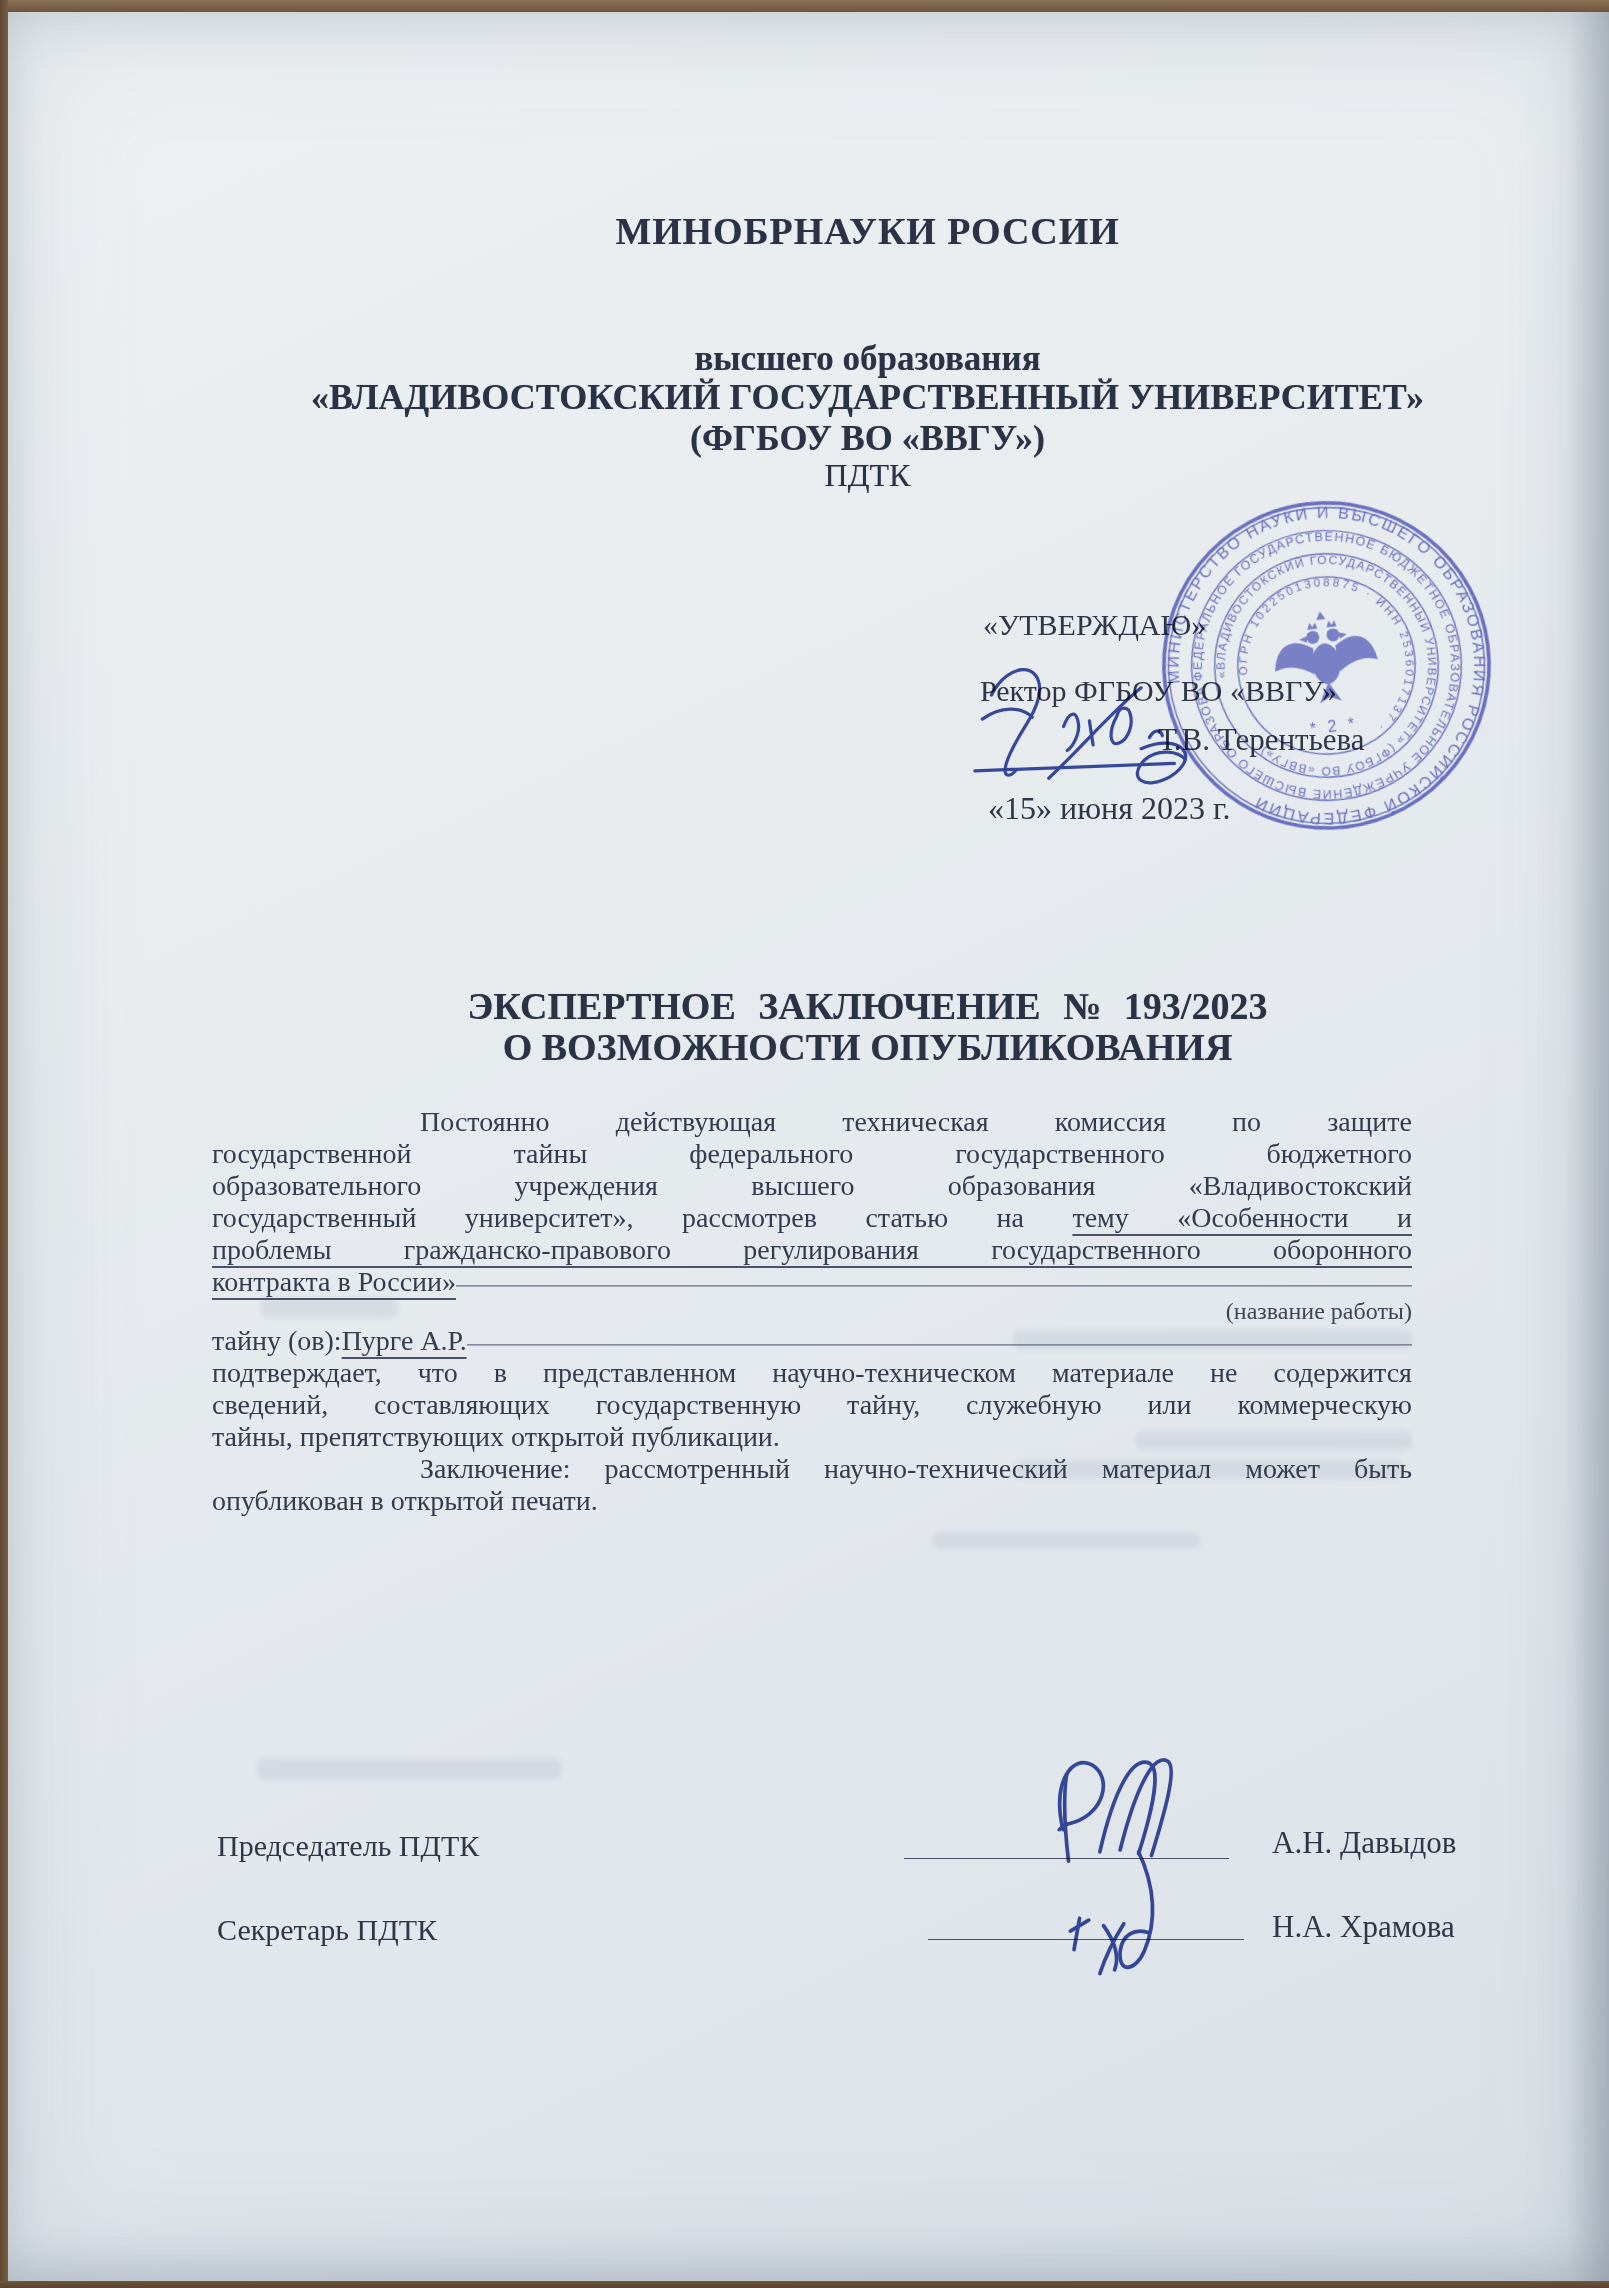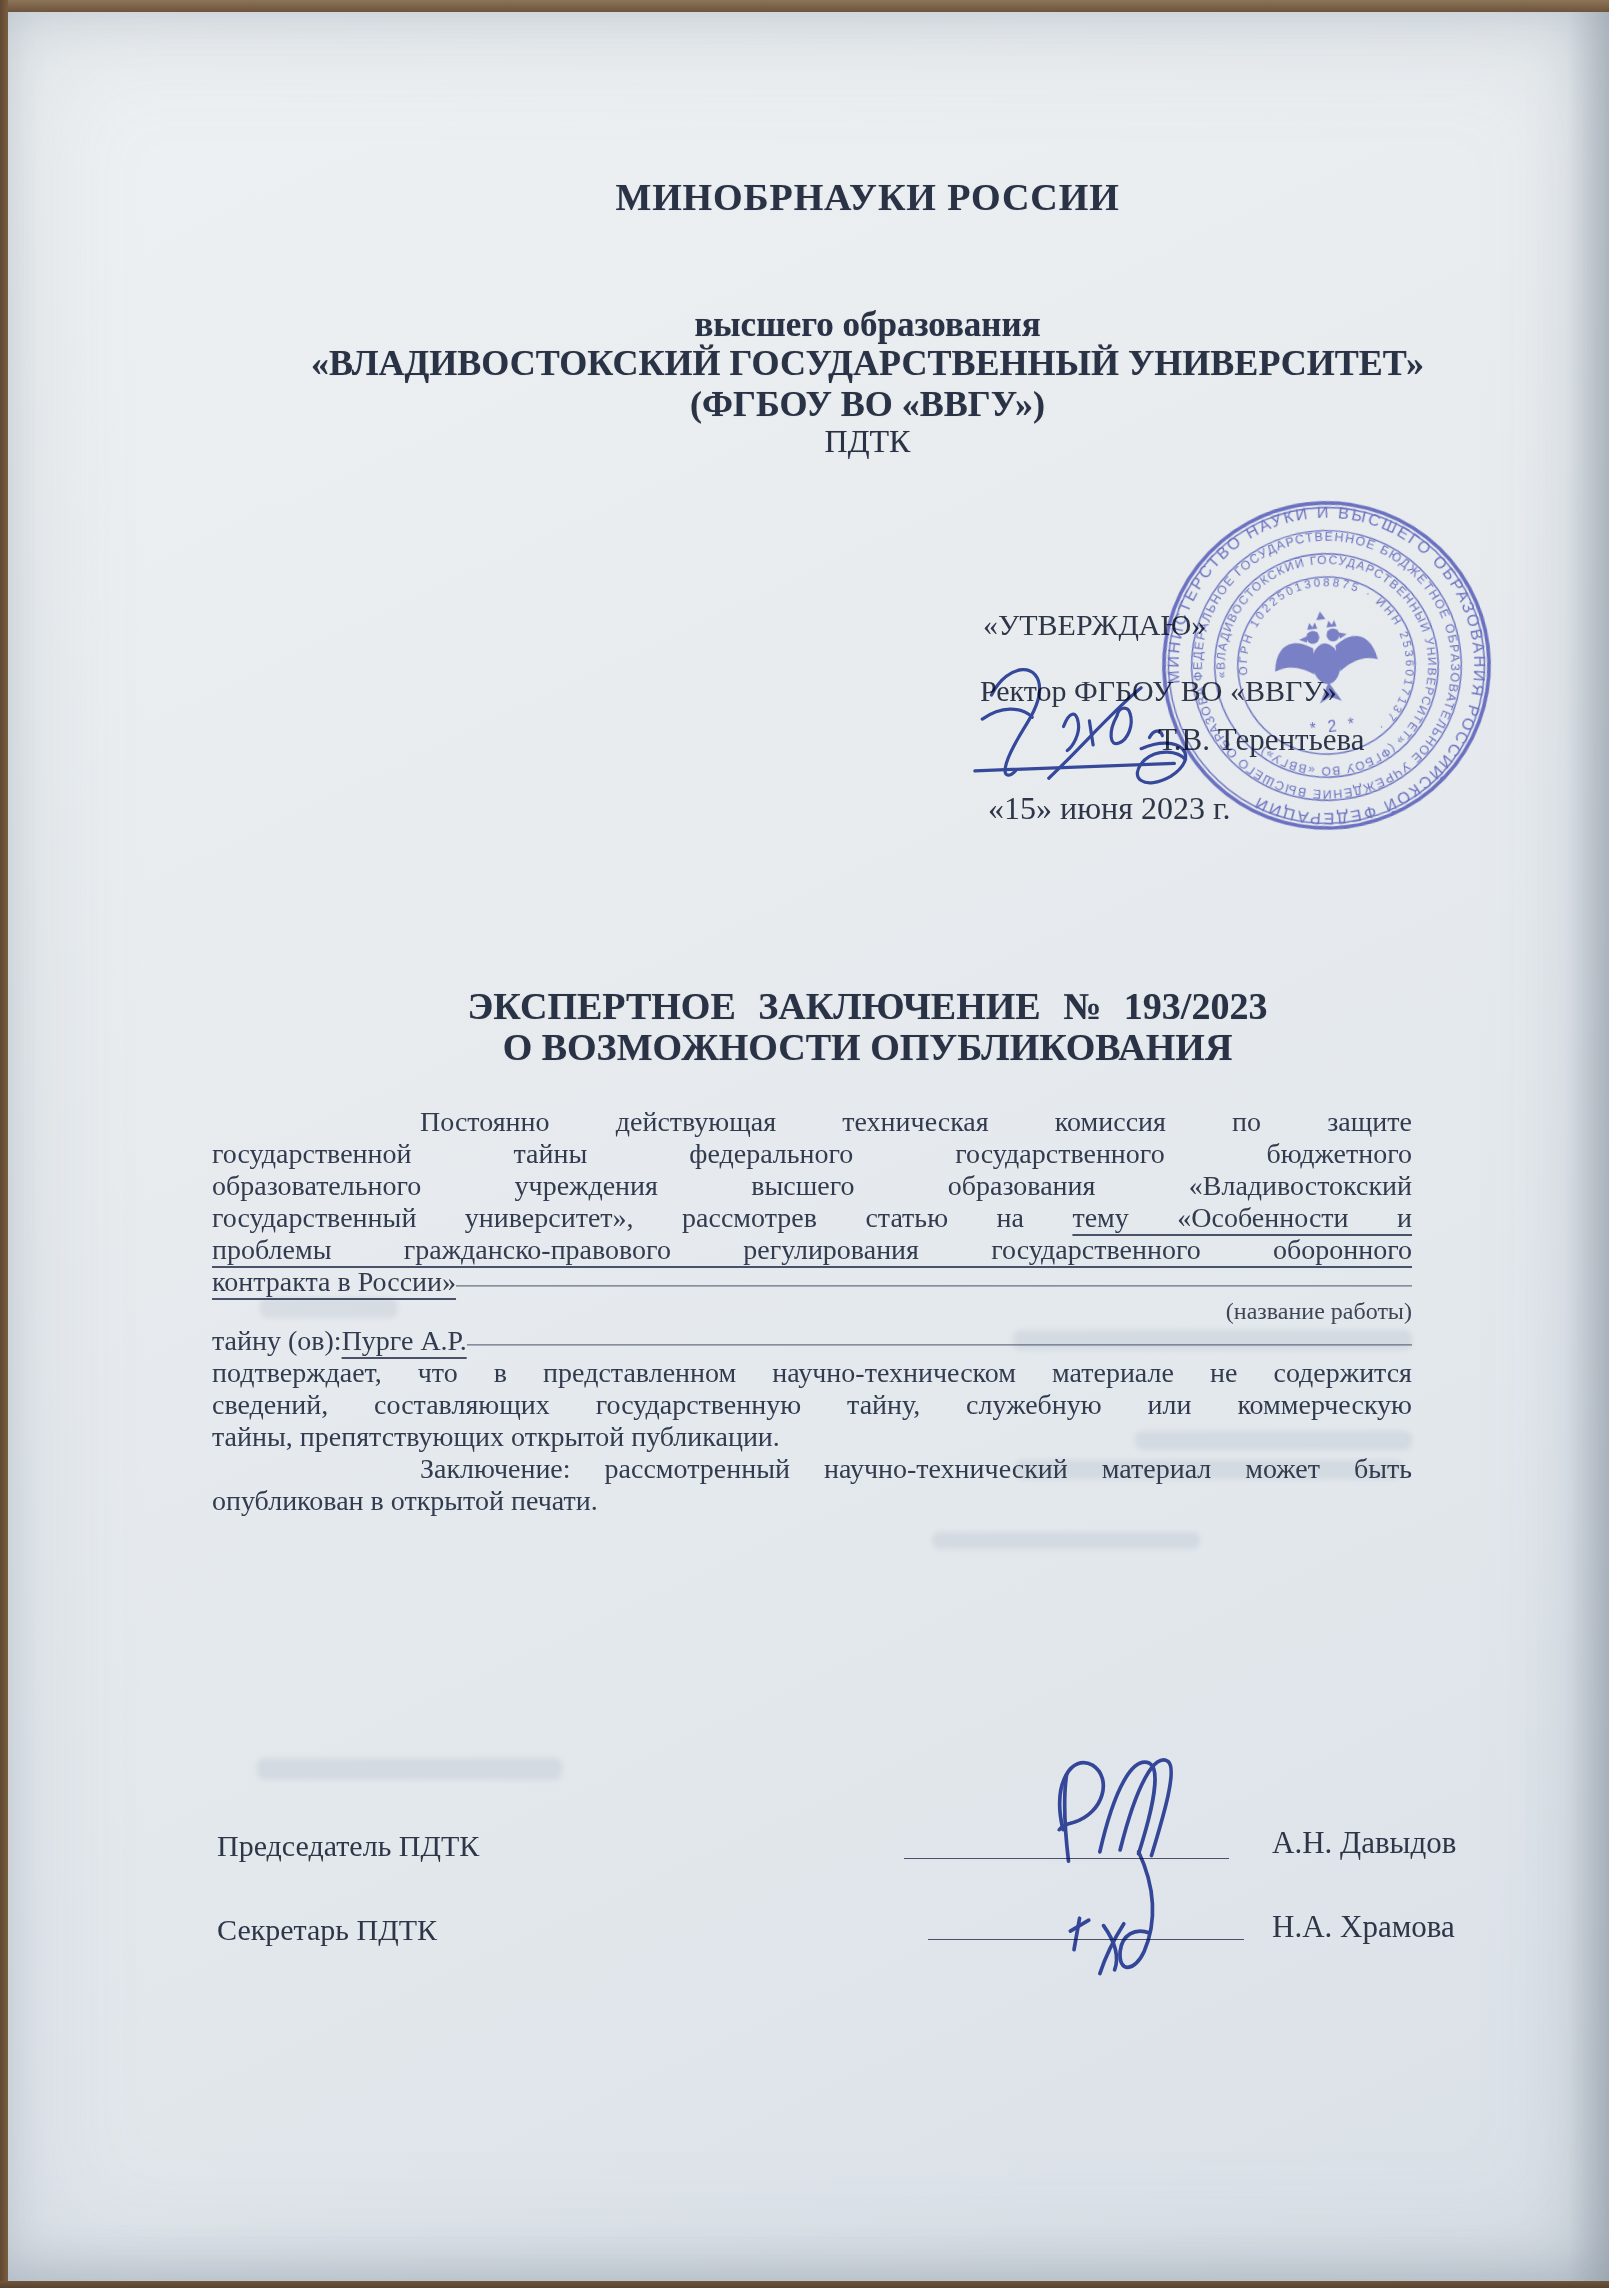--- a/index.html
+++ b/index.html
@@ -5,21 +5,21 @@
   html,body{margin:0;padding:0;}
   body{width:1610px;height:2289px;font-family:"Liberation Serif","DejaVu Serif",serif;}
   .scene{position:relative;width:1610px;height:2289px;overflow:hidden;
     background:#77593c;
     background-image:repeating-linear-gradient(90deg, rgba(0,0,0,.10) 0 13px, rgba(255,255,255,.05) 13px 28px, rgba(0,0,0,.04) 28px 48px);}
   .paper{position:absolute;left:8.3px;top:12px;right:0;bottom:8.3px;
     background:linear-gradient(155deg,#eef1f3 0%,#e8ecef 35%,#e2e7ec 70%,#d9e0e6 100%);
     box-shadow:inset 0 0 129px rgba(125,140,158,.22), inset -28px 0 55px rgba(115,126,142,.22), inset 0 -16.6px 37px rgba(120,132,148,.18);}
   .txt{position:absolute;color:#2e3648;}
   .hdr-line{position:absolute;left:212px;width:1311px;text-align:center;font-weight:bold;color:#2a3245;
-    text-shadow:0 0 0.9px rgba(42,50,69,.35);}
+    text-shadow:0 0 0.9px rgba(42,50,69,.35);margin-top:34px;}
   .ttl-line{position:absolute;left:212px;width:1311px;text-align:center;font-weight:bold;color:#2a3245;
     text-shadow:0 0 0.9px rgba(42,50,69,.35);}
   .body-wrap{position:absolute;left:212px;top:1106px;width:1200px;font-size:28px;line-height:32px;color:#333b4f;}
   .bl{height:32px;}
   .just{text-align:justify;text-align-last:justify;}
   .ind{text-indent:208px;}
   .fillrow{display:flex;align-items:baseline;}
   .fill{flex:1 1 auto;border-bottom:1.8px solid #49526a;transform:translateY(-4.6px);}
   .u{text-decoration:underline;text-underline-offset:6.5px;text-decoration-thickness:1.8px;text-decoration-color:#49526a;}
   .cap{height:27px;line-height:27px;font-size:24px;text-align:right;color:#3e4656;}

